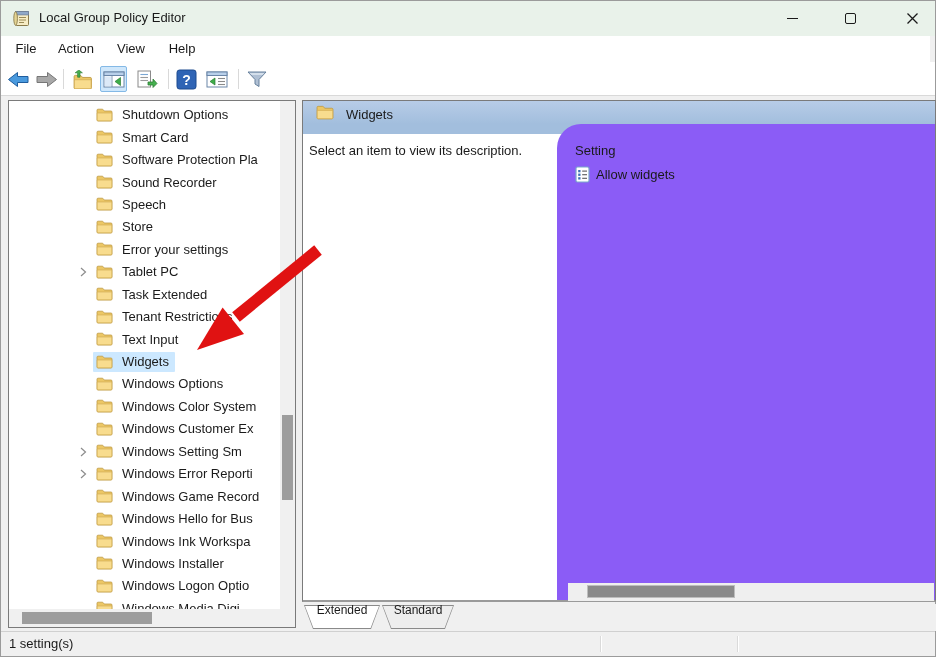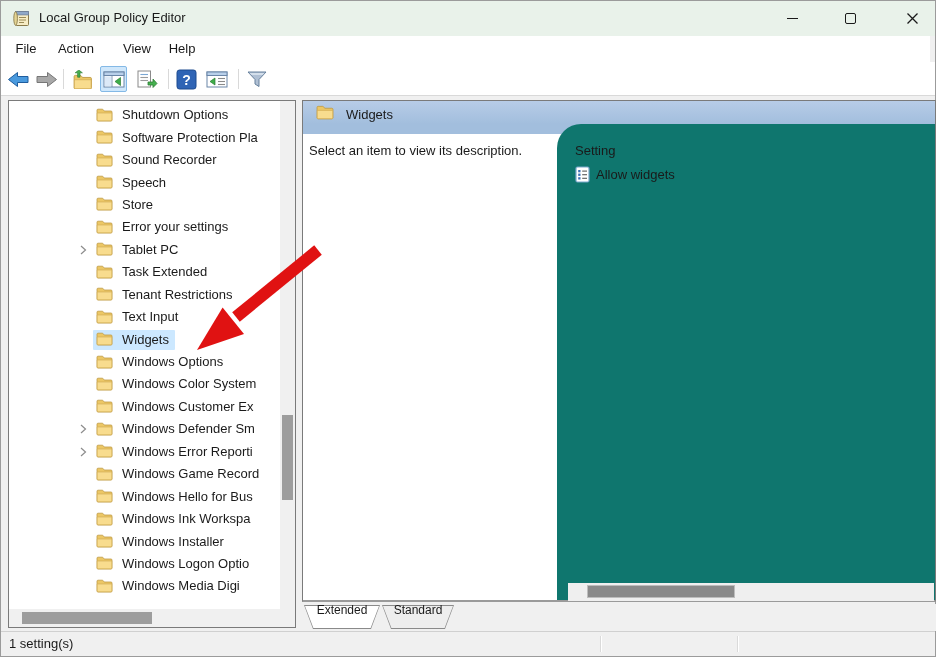--- a/index.html
+++ b/index.html
@@ -50,21 +50,21 @@
   
   .main-panel { position:absolute; left:302px; top:100px; width:634px; height:502px;
     background:#ffffff; border:1px solid #7a7a7a; border-bottom:2px solid #9a9a9a; }
   .band { position:absolute; left:0; right:0; top:0; height:23px;
     background:linear-gradient(180deg,#b7cce7,var(--band-blue,#a2bedd)); z-index:1; }
   .band-ext { position:absolute; left:0; top:0; width:288px; height:33px;
     background:var(--band-blue,#a2bedd); border-bottom-right-radius:14px; z-index:0; }
   .band-folder { position:absolute; left:13px; top:4px; width:18px; height:15px; z-index:2; }
   .band-title { position:absolute; left:43px; top:4px; height:19px; line-height:19px; z-index:2; }
   .list-area { position:absolute; left:254px; top:23px; right:0; bottom:0;
-    background:#0f766e; border-top-left-radius:24px; z-index:1; }
+    background:#8b5cf6; border-top-left-radius:24px; z-index:1; }
   .desc-text { position:absolute; left:6px; top:42px; z-index:2; }
   .setting-header { position:absolute; left:18px; top:19px; }
   .setting-row { position:absolute; left:18px; top:42px; display:flex; align-items:center; }
   .setting-icon { width:15px; height:17px; margin-right:6px; }
   .main-htrack { position:absolute; left:265px; right:1px; top:482px; height:18px; background:#efefef; z-index:3; }
   .main-hthumb { position:absolute; left:19px; width:148px; top:2px; height:13px;
     background:#8a8a8a; border:1px solid #bdbdbd; }
 
   
   .tab-strip { position:absolute; left:302px; top:604px; width:634px; height:27px; background:#f0f0f0; }
@@ -121,21 +121,21 @@
     <div class="winbtn btn-close">
       <svg width="13" height="13" viewBox="0 0 13 13">
         <path d="M1.5 1.5 L11.5 11.5 M11.5 1.5 L1.5 11.5" stroke="#1a1a1a" stroke-width="1.3"></path>
       </svg>
     </div>
   </div>
 
   <div class="menubar">
     <div class="menu-item" style="left:10px;width:30px;">File</div>
     <div class="menu-item" style="left:52px;width:46px;text-align:center;">Action</div>
-    <div class="menu-item" style="left:110px;width:40px;text-align:right;">View</div>
+    <div class="menu-item" style="left:110px;width:40px;">View</div>
     <div class="menu-item" style="left:162px;width:38px;">Help</div>
   </div>
 
   <div class="toolbar">
     <div class="tbtn" style="left:4px">
       <svg width="23" height="17" viewBox="0 0 23 17">
         <path d="M10.5 1.5 L10.5 5.5 L21 5.5 L21 11.5 L10.5 11.5 L10.5 15.5 L1.5 8.5 Z" fill="#4a9ade" stroke="#1f5d9e" stroke-width="1"></path>
       </svg>
     </div>
     <div class="tbtn" style="left:32px">
@@ -215,20 +215,33 @@
         <div class="tree-row">
         <span class="chev" style="visibility: hidden;">
           <svg width="8" height="10" viewBox="0 0 8 10">
               <path d="M2 1 L6.5 5 L2 9" fill="none" stroke="#8c8c8c" stroke-width="1.2"></path>
             </svg>
         </span>
         <span class="row-inner">
           <svg class="folder16" viewBox="0 0 17 14">
               <use href="#def-folder"></use>
             </svg>
+          <span class="tlabel">Smart Card</span>
+        </span>
+      </div>
+        <div class="tree-row">
+        <span class="chev" style="visibility: hidden;">
+          <svg width="8" height="10" viewBox="0 0 8 10">
+              <path d="M2 1 L6.5 5 L2 9" fill="none" stroke="#8c8c8c" stroke-width="1.2"></path>
+            </svg>
+        </span>
+        <span class="row-inner">
+          <svg class="folder16" viewBox="0 0 17 14">
+              <use href="#def-folder"></use>
+            </svg>
           <span class="tlabel">Software Protection Pla</span>
         </span>
       </div>
         <div class="tree-row">
         <span class="chev" style="visibility: hidden;">
           <svg width="8" height="10" viewBox="0 0 8 10">
               <path d="M2 1 L6.5 5 L2 9" fill="none" stroke="#8c8c8c" stroke-width="1.2"></path>
             </svg>
         </span>
         <span class="row-inner">
@@ -384,21 +397,21 @@
         <div class="tree-row">
         <span class="chev">
           <svg width="8" height="10" viewBox="0 0 8 10">
               <path d="M2 1 L6.5 5 L2 9" fill="none" stroke="#8c8c8c" stroke-width="1.2"></path>
             </svg>
         </span>
         <span class="row-inner">
           <svg class="folder16" viewBox="0 0 17 14">
               <use href="#def-folder"></use>
             </svg>
-          <span class="tlabel">Windows Defender Sm</span>
+          <span class="tlabel">Windows Setting Sm</span>
         </span>
       </div>
         <div class="tree-row">
         <span class="chev">
           <svg width="8" height="10" viewBox="0 0 8 10">
               <path d="M2 1 L6.5 5 L2 9" fill="none" stroke="#8c8c8c" stroke-width="1.2"></path>
             </svg>
         </span>
         <span class="row-inner">
           <svg class="folder16" viewBox="0 0 17 14">

